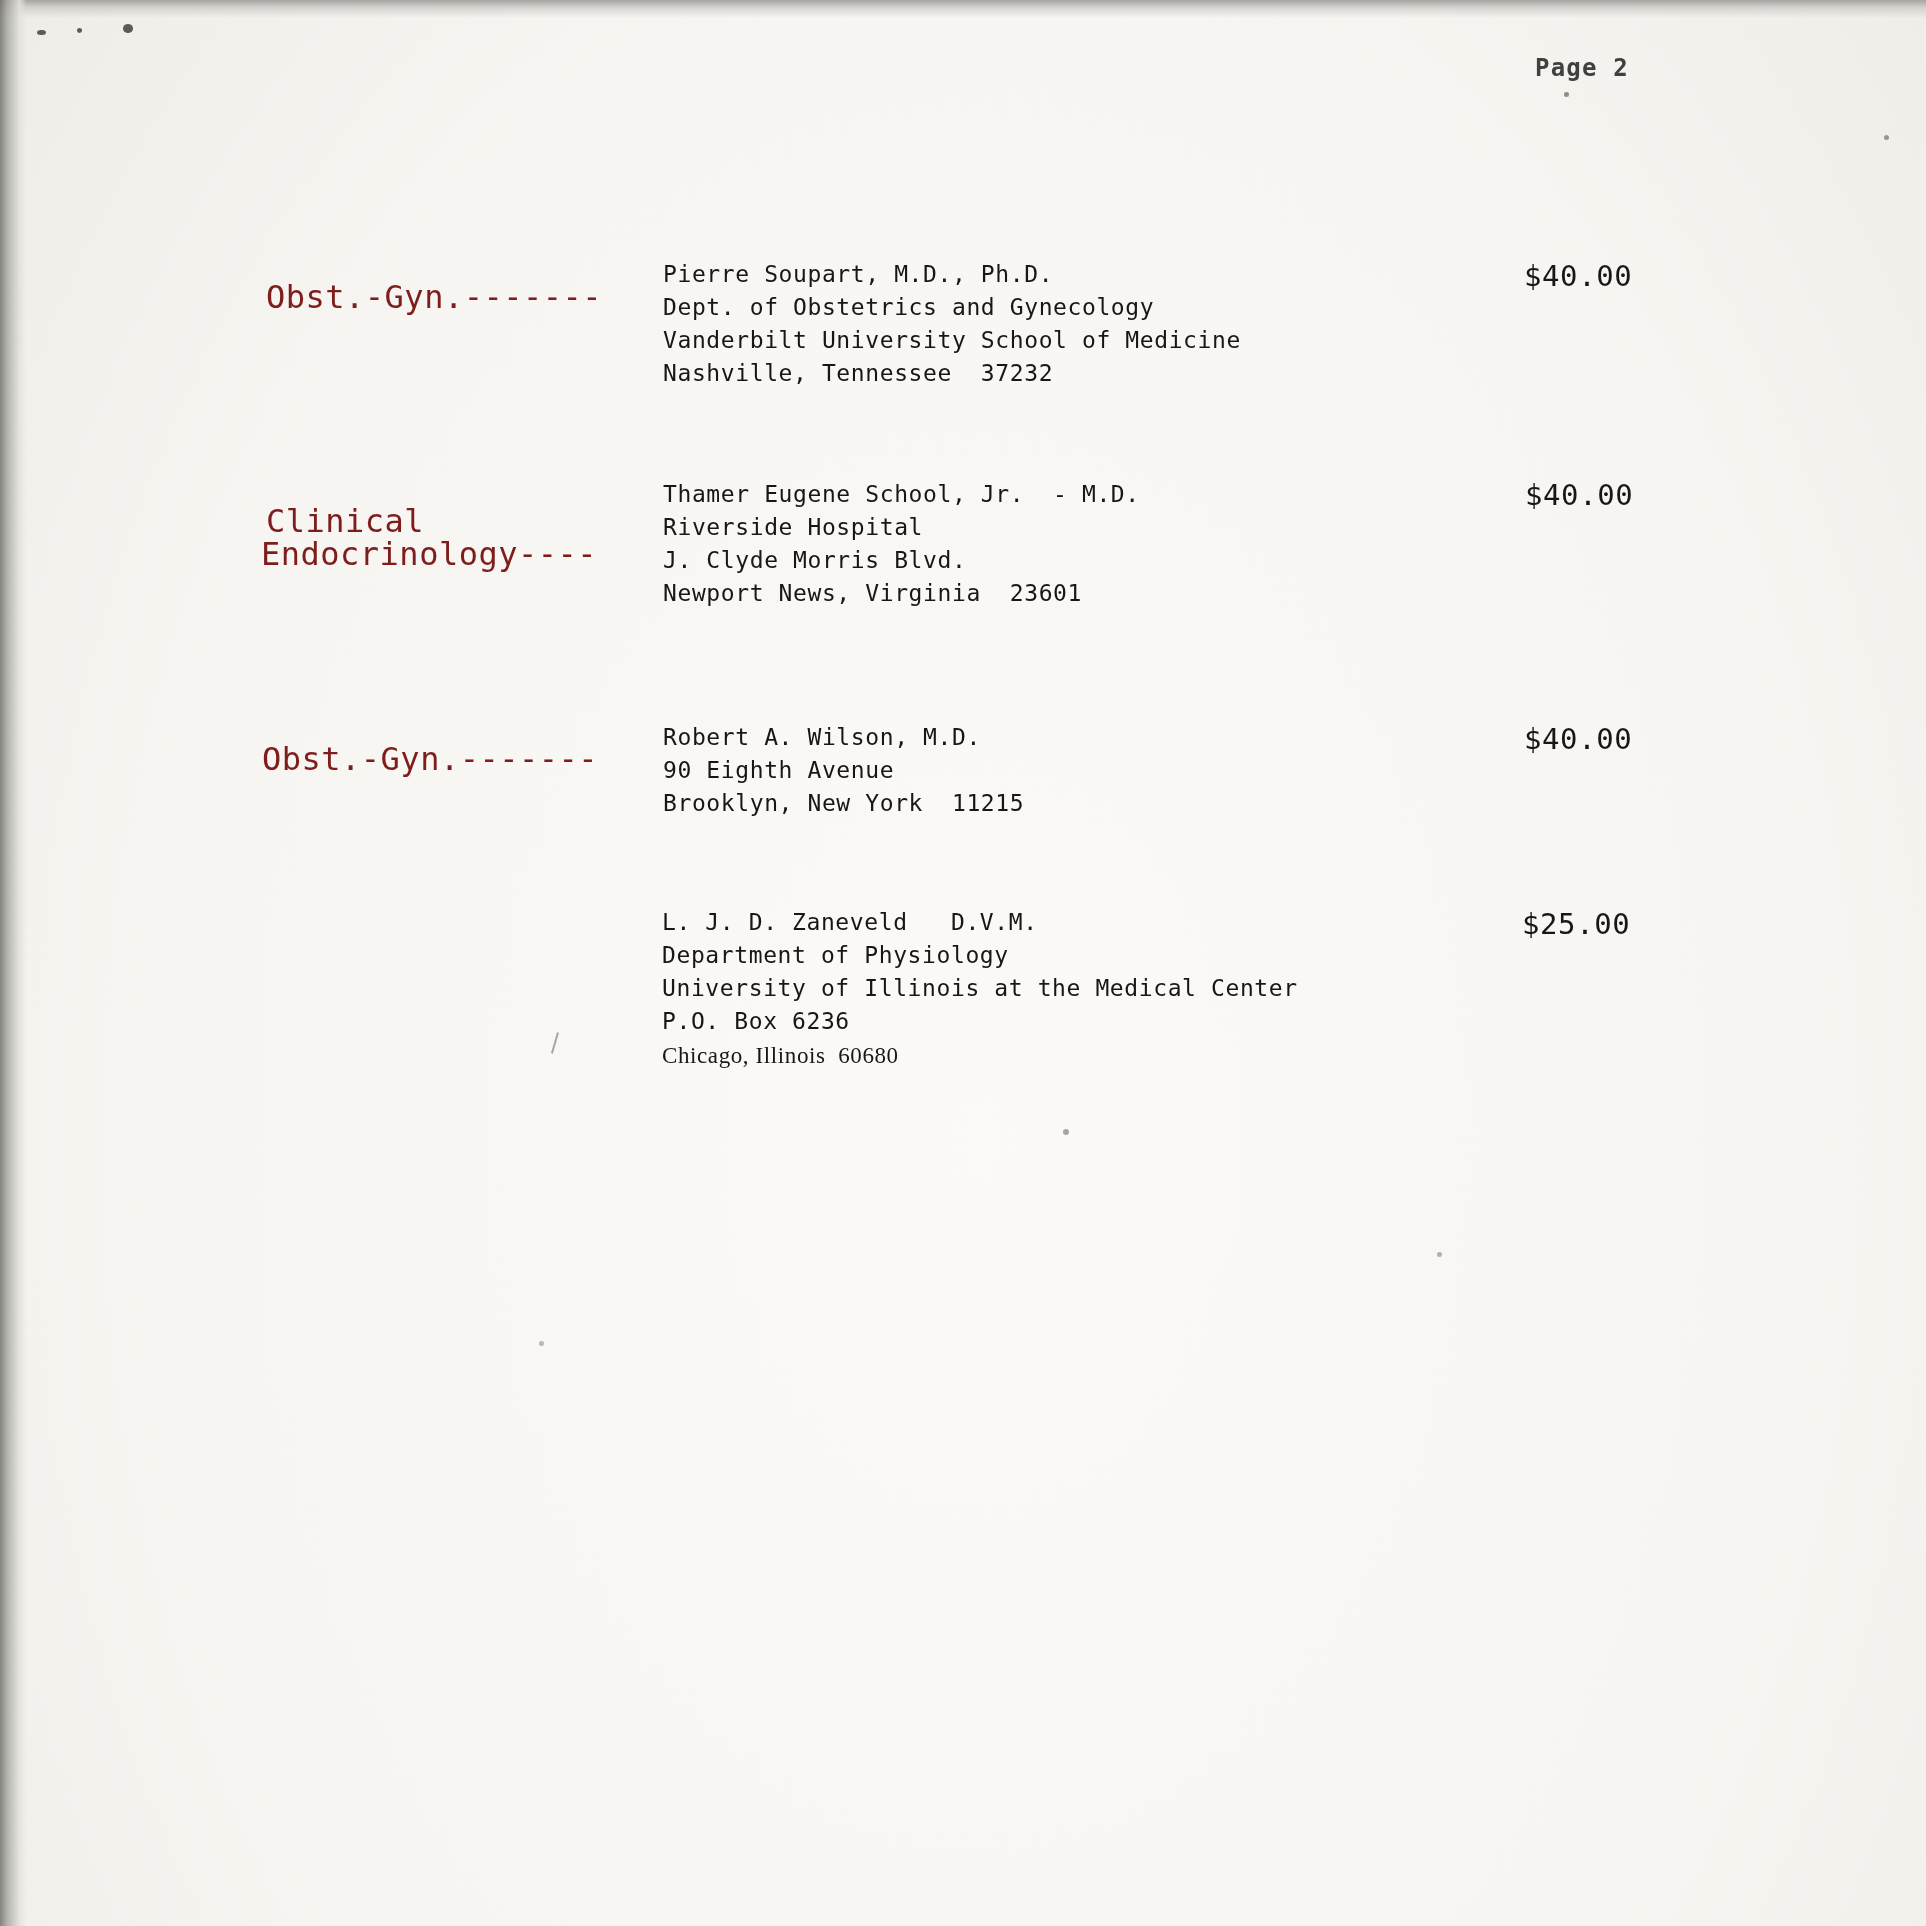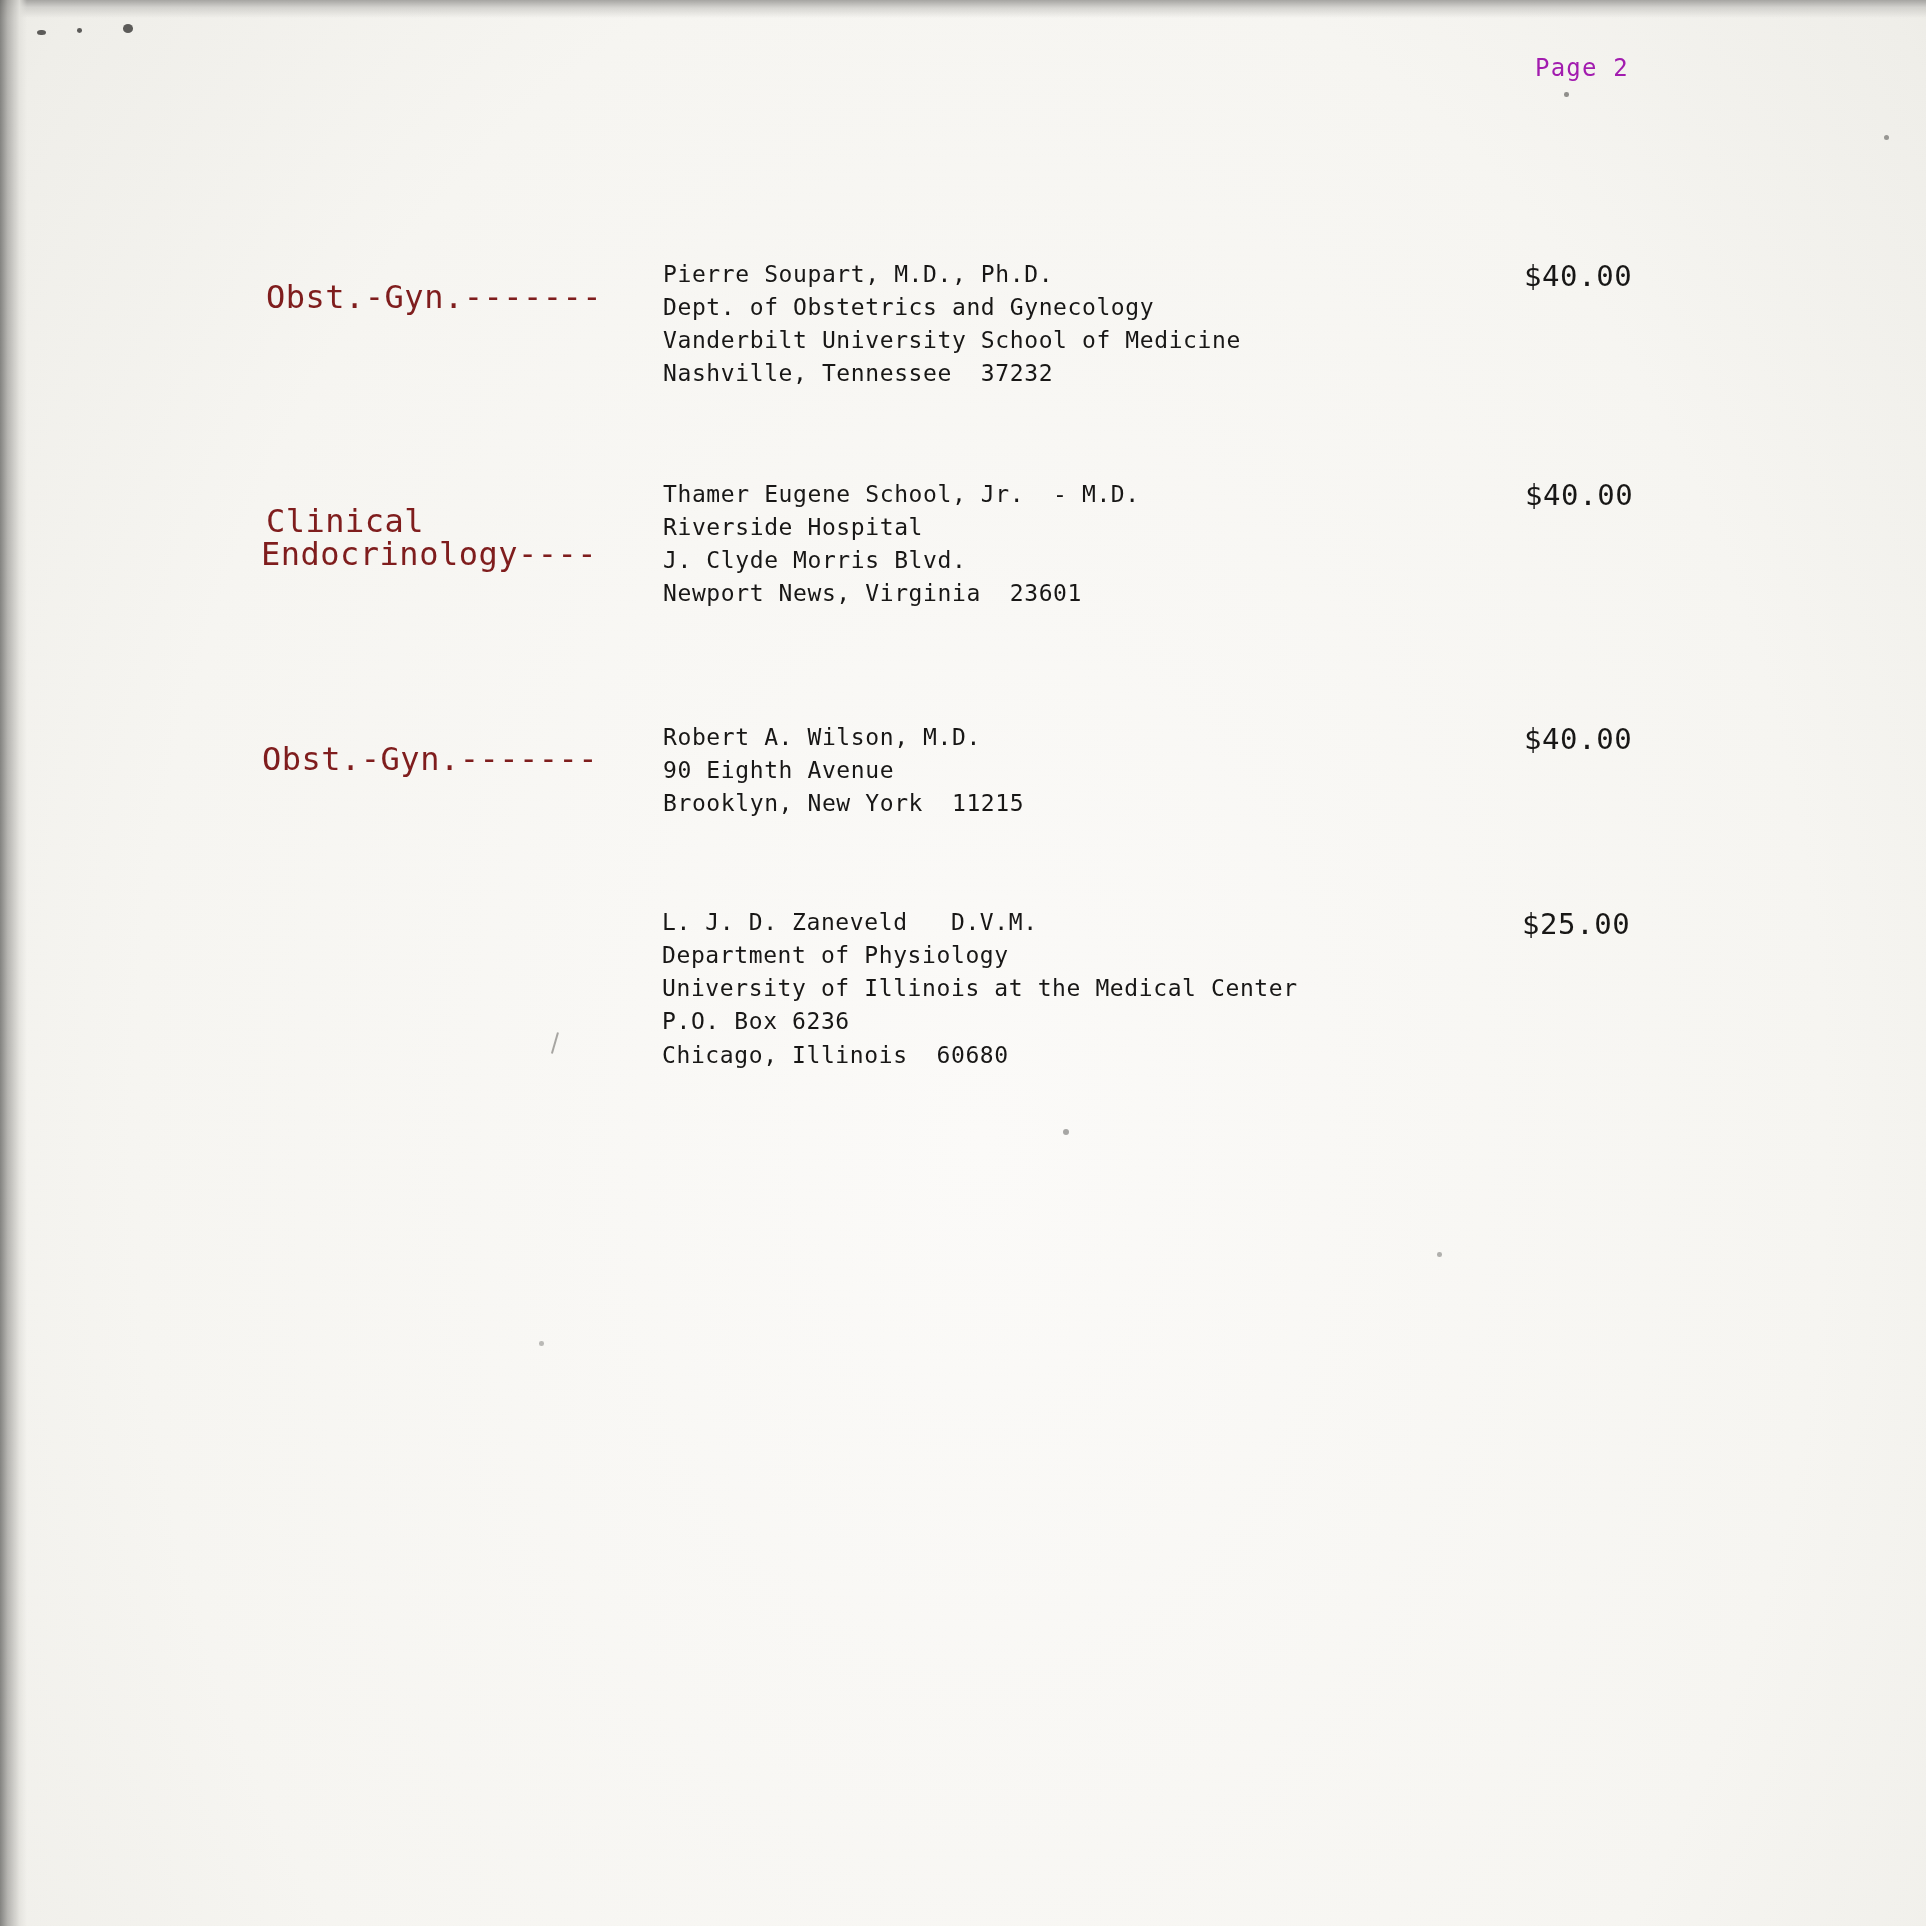--- a/index.html
+++ b/index.html
@@ -64,21 +64,22 @@
     position: absolute;
     color: #161514;
     font-family: "DejaVu Sans Mono", monospace;
     white-space: pre;
     letter-spacing: 0.2px;
   }
 
   .page-num {
     font-size: 24px;
     letter-spacing: 1.2px;
-    color: #a21caf;
+    color: #404040;
+    font-weight: bold;
   }
 
   .addr-line {
     font-size: 23px;
     line-height: 33px;
     letter-spacing: 0.6px;
     color: #181716;
   }
 
   .cat-line {
@@ -161,21 +162,21 @@
     <div class="tw addr-line" style="left:663px; top:787px;">Brooklyn, New York  11215</div>
 
     <div class="tw amount" style="left:1524px; top:722px;">$40.00</div>
   </div>
 
   <div class="block" style="left:0; top:0;">
     <div class="tw addr-line" style="left:662px; top:906px;">L. J. D. Zaneveld   D.V.M.</div>
     <div class="tw addr-line" style="left:662px; top:939px;">Department of Physiology</div>
     <div class="tw addr-line" style="left:662px; top:972px;">University of Illinois at the Medical Center</div>
     <div class="tw addr-line" style="left:662px; top:1005px;">P.O. Box 6236</div>
-    <div class="tw addr-line" style="left:662px; top:1039px;">Chicago, Illinois  60680</div>
+    <div class="tw addr-line" style="left:662px; top:1039px;font-family:Liberation Serif, serif;">Chicago, Illinois  60680</div>
 
     <div class="tw amount" style="left:1522px; top:907px;">$25.00</div>
   </div>
 
   <div style="position:absolute; left:554px; top:1032px; width:1.9px; height:21.6px; background:#55534f; opacity:0.5; transform:rotate(16deg);"></div>
 
   <div class="grain"></div>
 </div>
 
 

